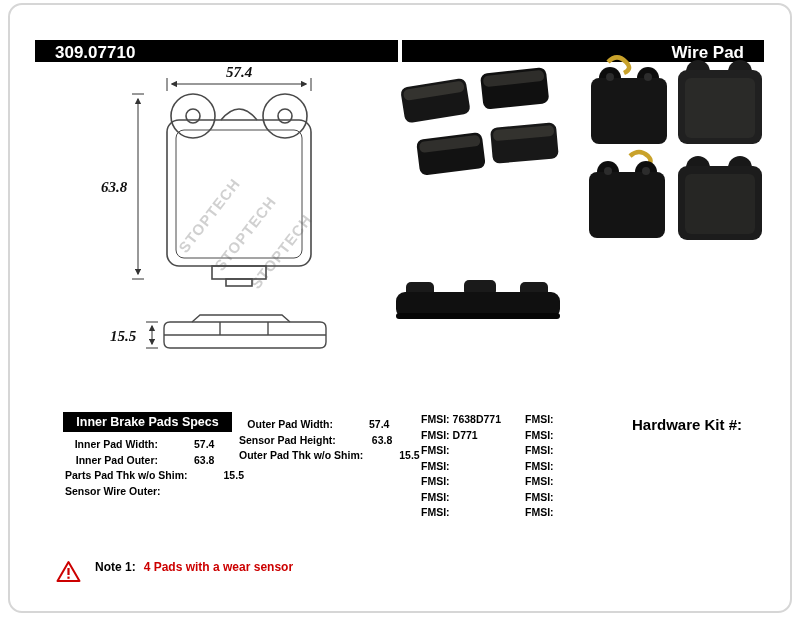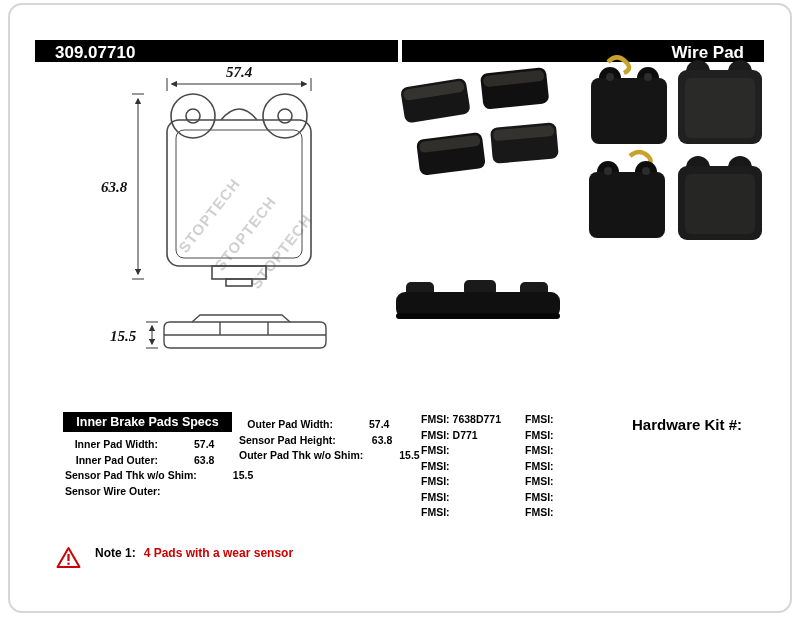--- a/index.html
+++ b/index.html
@@ -40,21 +40,21 @@
   .spec-label{flex:1;text-align:right;white-space:nowrap;}
   .spec-value{width:32px;text-align:left;padding-left:4px;white-space:nowrap;}
   .fmsi-rows{}
   .fmsi-row{display:flex;line-height:15.5px;font-size:10.5px;font-weight:bold;}
   .fmsi-cell{width:50%;padding-left:9px;white-space:nowrap;}
   .fmsi-cell .v{padding-left:3px;}
   .related-rows{padding-top:5px;font-size:15px;font-weight:bold;line-height:15.5px;}
   .related-row{padding-left:7px;white-space:nowrap;}
   .related-row .v{padding-left:3px;}
 
-  .notes{position:absolute;left:56px;top:543px;display:flex;align-items:flex-start;}
+  .notes{position:absolute;left:56px;top:557px;display:flex;align-items:flex-start;}
   .warn{margin-top:3px;}
   .note-lines{margin-left:14px;}
   .note-line{font-size:12px;font-weight:bold;line-height:21px;white-space:nowrap;}
   .note-label{color:#000;}
   .note-red{color:#cc0000;margin-left:8px;}
 </style>
 </head>
 <body>
 
 <div class="page">
@@ -190,21 +190,21 @@
       <div class="spec-rows">
         <div class="spec-row">
           <span class="spec-label">Inner Pad Width:</span>
           <span class="spec-value">57.4</span>
         </div>
         <div class="spec-row">
           <span class="spec-label">Inner Pad Outer:</span>
           <span class="spec-value">63.8</span>
         </div>
         <div class="spec-row">
-          <span class="spec-label">Sensor Pad Thk w/o Shim:</span>
+          <span class="spec-label">Parts Pad Thk w/o Shim:</span>
           <span class="spec-value">15.5</span>
         </div>
         <div class="spec-row">
           <span class="spec-label">Sensor Wire Outer:</span>
           <span class="spec-value"></span>
         </div>
       </div>
     </div>
 
     <div class="spec-col" style="width:170px">

